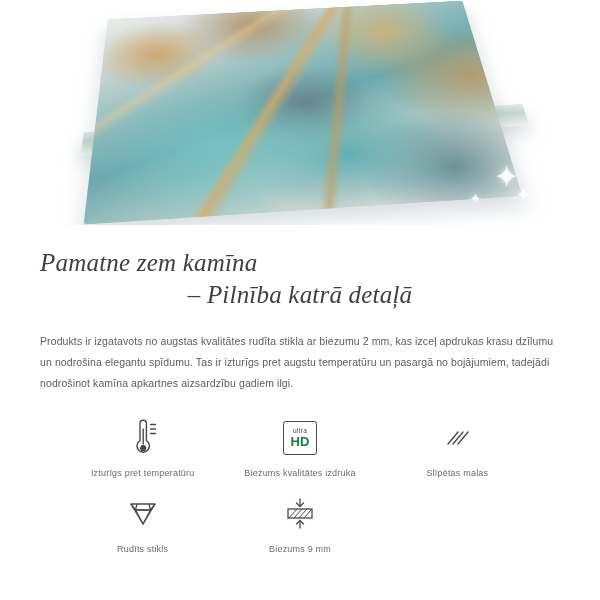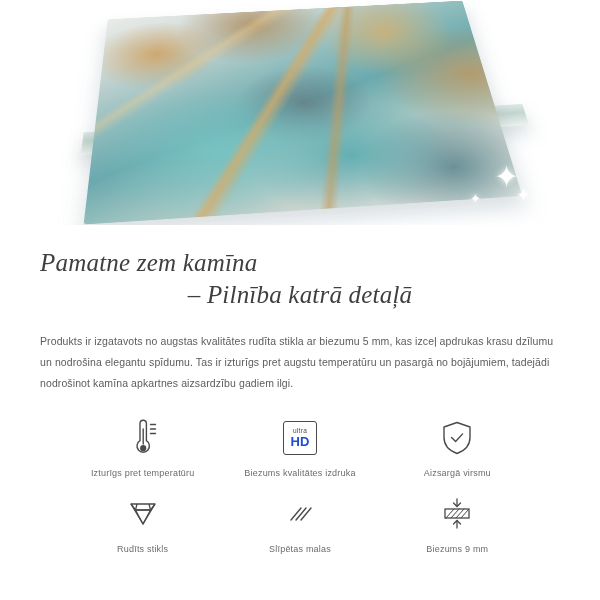--- a/index.html
+++ b/index.html
@@ -143,21 +143,21 @@
     width: 34px; height: 34px;
     border: 1.4px solid #4a4a4a;
     border-radius: 3px;
     display: flex;
     flex-direction: column;
     align-items: center;
     justify-content: center;
     line-height: 1;
   }
   .hd-box .ultra { font-size: 6.5px; letter-spacing: .3px; color:#4a4a4a; }
-  .hd-box .hd { font-size: 13px; font-weight: bold; color:#1d4ed8; margin-top: 1px; }
+  .hd-box .hd { font-size: 13px; font-weight: bold; color:#15803d; margin-top: 1px; }
 </style>
 </head>
 <body>
 
 <div class="page">
 
   <div class="hero">
     <div class="panel-edge"></div>
     <div class="glass-panel">
       <div class="art"></div>
@@ -165,21 +165,21 @@
     <span class="sparkle s1">✦</span>
     <span class="sparkle s2">✦</span>
     <span class="sparkle s3">✦</span>
   </div>
 
   <div class="content">
     <h1 class="headline">
       <span>Pamatne zem kamīna</span>
       <span class="l2">– Pilnība katrā detaļā</span>
     </h1>
-    <p class="body-copy">Produkts ir izgatavots no augstas kvalitātes rudīta stikla ar biezumu 5 mm, kas izceļ apdrukas krasu dzīlumu un nodrošina elegantu spīdumu. Tas ir izturīgs pret augstu temperatūru un pasargā no bojājumiem, tadejādi nodrošinot kamīna apkartnes aizsardzību gadiem ilgi.</p>
+    <p class="body-copy">Produkts ir izgatavots no augstas kvalitātes rudīta stikla ar biezumu 2 mm, kas izceļ apdrukas krasu dzīlumu un nodrošina elegantu spīdumu. Tas ir izturīgs pret augstu temperatūru un pasargā no bojājumiem, tadejādi nodrošinot kamīna apkartnes aizsardzību gadiem ilgi.</p>
 
     <div class="features">
 
       <div class="feature">
         <div class="feature-icon">
           <svg width="40" height="42" viewBox="0 0 40 42" fill="none" stroke="#4a4a4a" stroke-width="1.4" stroke-linecap="round">
             <path d="M17 6.5a3.2 3.2 0 0 1 6.4 0v17.2a6.2 6.2 0 1 1-6.4 0z"></path>
             <line x1="20.2" y1="12" x2="20.2" y2="27"></line>
             <circle cx="20.2" cy="31.2" r="3.1" fill="#4a4a4a" stroke="none"></circle>
             <line x1="27.5" y1="7.5" x2="32.5" y2="7.5"></line>
@@ -193,52 +193,43 @@
       <div class="feature">
         <div class="feature-icon">
           <div class="hd-box">
             <span class="ultra">ultra</span>
             <span class="hd">HD</span>
           </div>
         </div>
         <div class="feature-label">Biezums kvalitātes izdruka</div>
       </div>
 
-      <div class="feature">
-        <div class="feature-icon">
-          <svg width="40" height="42" viewBox="0 0 40 42" fill="none" stroke="#4a4a4a" stroke-width="1.4" stroke-linecap="round" stroke-linejoin="round">
-            <path d="M20 5.5 33 10v10.5c0 7.8-5.4 13.2-13 16-7.6-2.8-13-8.2-13-16V10z"></path>
-            <path d="M14.6 20.4l4 4.1 7-7.6"></path>
-          </svg>
-        </div>
-        <div class="feature-label">Aizsargā virsmu</div>
+
+      <div class="feature">
+        <div class="feature-icon">
+          <svg width="44" height="36" viewBox="0 0 44 36" fill="none" stroke="#4a4a4a" stroke-width="1.4" stroke-linecap="round">
+            <line x1="13" y1="24" x2="23" y2="12"></line>
+            <line x1="18" y1="24" x2="28" y2="12"></line>
+            <line x1="23" y1="24" x2="33" y2="12"></line>
+          </svg>
+        </div>
+        <div class="feature-label">Slīpētas malas</div>
       </div>
 
       <div class="feature">
         <div class="feature-icon">
           <svg width="44" height="40" viewBox="0 0 44 40" fill="none" stroke="#4a4a4a" stroke-width="1.3" stroke-linejoin="round">
             <path d="M10 10h24l-12 20z"></path>
             <path d="M10 10l4.5 6h15L34 10"></path>
             <path d="M14.5 16L22 30l7.5-14"></path>
             <path d="M14.5 16h15"></path>
             <path d="M16 10l-1.5 6M28 10l1.5 6"></path>
           </svg>
         </div>
         <div class="feature-label">Rudīts stikls</div>
-      </div>
-
-      <div class="feature">
-        <div class="feature-icon">
-          <svg width="44" height="36" viewBox="0 0 44 36" fill="none" stroke="#4a4a4a" stroke-width="1.4" stroke-linecap="round">
-            <line x1="13" y1="24" x2="23" y2="12"></line>
-            <line x1="18" y1="24" x2="28" y2="12"></line>
-            <line x1="23" y1="24" x2="33" y2="12"></line>
-          </svg>
-        </div>
-        <div class="feature-label">Slīpētas malas</div>
       </div>
 
       <div class="feature">
         <div class="feature-icon">
           <svg width="44" height="40" viewBox="0 0 44 40" fill="none" stroke="#4a4a4a" stroke-width="1.3" stroke-linecap="round">
             <line x1="22" y1="5" x2="22" y2="12"></line>
             <path d="M18.5 9l3.5 3.5L25.5 9"></path>
             <rect x="10" y="15" width="24" height="9"></rect>
             <path d="M11 24l8-9M16 24l8-9M21 24l8-9M26 24l7.5-8.5" stroke-width="1"></path>
             <line x1="22" y1="27" x2="22" y2="34"></line>

